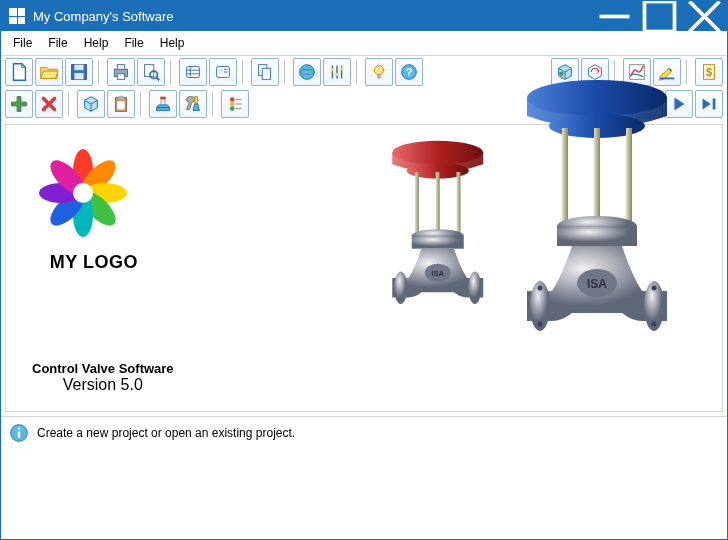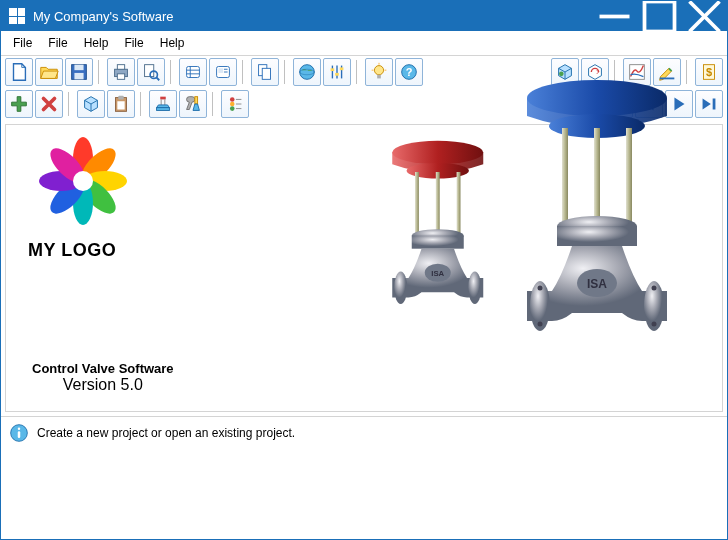--- a/index.html
+++ b/index.html
@@ -10,21 +10,21 @@
 .titlebar .title { flex: 1; }
 .titlebar .winbtn { width: 45px; height: 30px; display: flex; align-items: center; justify-content: center; font-size: 14px; color: #fff; }
 .menubar { display: flex; padding: 2px 4px; background: #fff; border-bottom: 1px solid #d4d4d4; }
 .menubar .mitem { padding: 3px 8px; font-size: 12px; }
 .toolbar { display: flex; padding: 2px 4px; background: #fff; gap: 2px; }
 .toolbar .sep { width: 4px; border-left: 1px solid #c0c0c0; margin: 2px 3px; }
 .toolbar .spacer { flex: 1; }
 .tbtn { width: 28px; height: 28px; border: 1px solid #8fb4d9; border-radius: 2px; display: flex; align-items: center; justify-content: center; background: linear-gradient(#fdfdff, #eef5fc); }
 .tbtn svg { width: 22px; height: 22px; }
 .content { flex: 1; background: #fff; margin: 4px; border: 1px solid #d4d4d4; position: relative; height: 406px; }
-.logo-area { position: absolute; top: 8px; left: 22px; text-align: left; }
+.logo-area { position: absolute; top: 20px; left: 22px; text-align: right; }
 .logotext { font-weight: bold; font-size: 18px; margin-top: 4px; font-family: Arial, sans-serif; letter-spacing: 0.5px; }
 .product-text { position: absolute; top: 236px; left: 26px; text-align: center; }
 .product-text .pname { font-weight: bold; font-size: 13px; }
 .product-text .pver { font-size: 16px; }
 .valves { position: absolute; right: 30px; bottom: 10px; }
 .statusbar { height: 28px; border-top: 1px solid #d4d4d4; display: flex; align-items: center; padding: 16px 8px; font-size: 12px; gap: 8px; }
 .statusbar .sicon { width: 20px; height: 20px; }
 .app { display: flex; flex-direction: column; height: 448px; }
 </style>
 </head>

